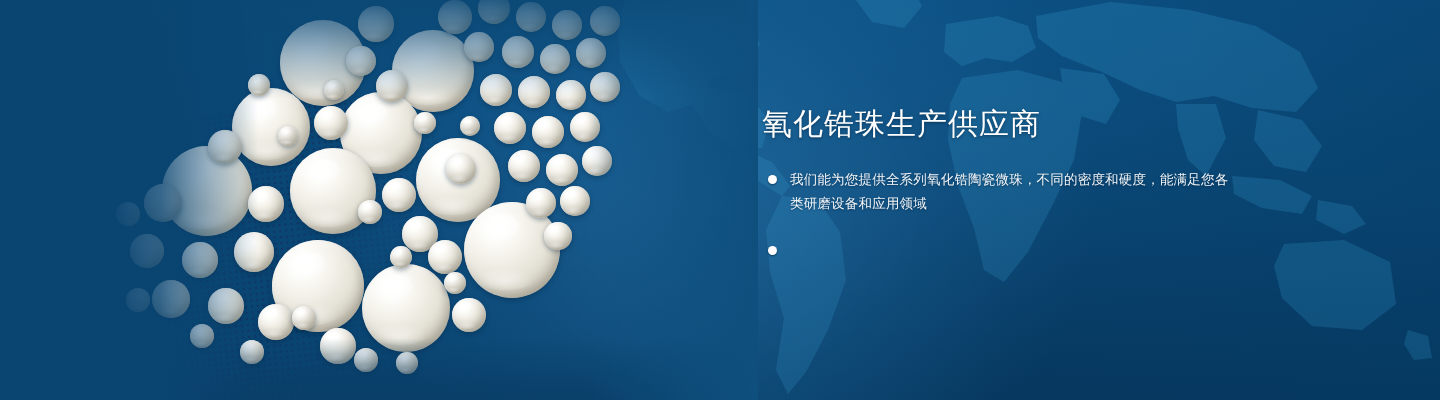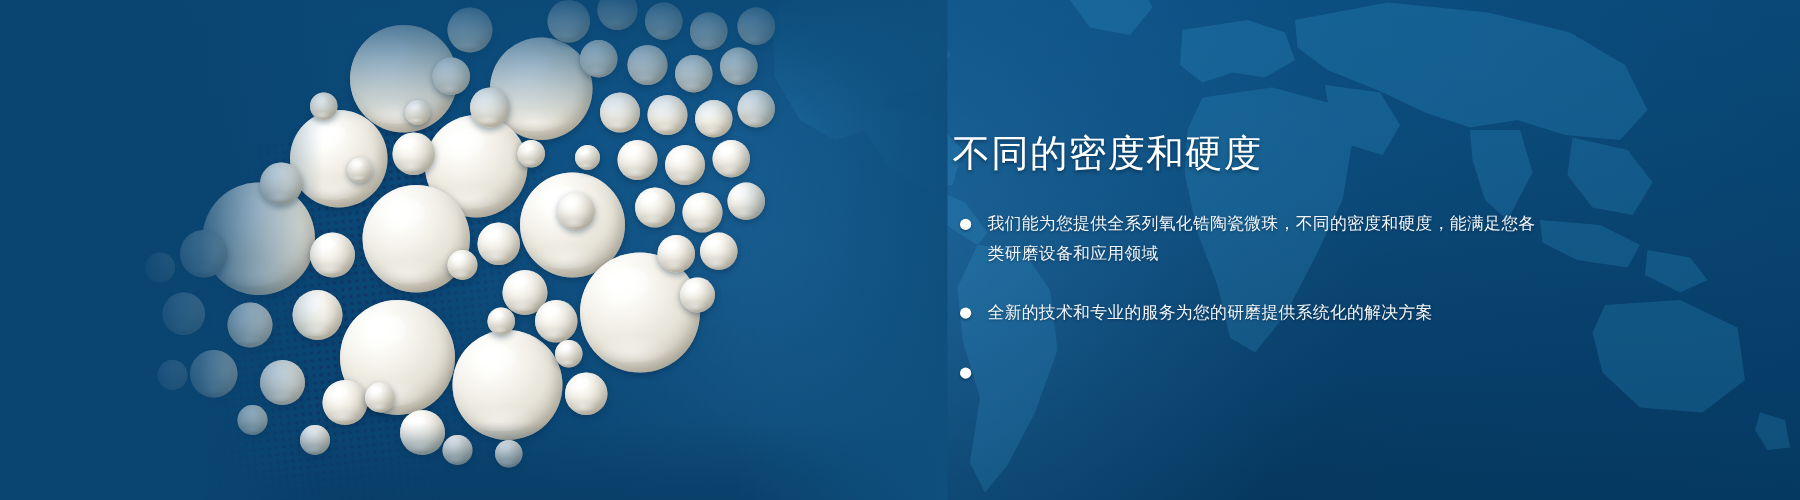--- a/index.html
+++ b/index.html
@@ -256,29 +256,25 @@
       <div class="bead" style="left:8px;top:214px;width:24px;height:24px;"></div>
       <div class="bead" style="left:352px;top:128px;width:20px;height:20px;"></div>
     </div>
     <div class="photo-fade-t"></div>
     <div class="photo-fade-b"></div>
     <div class="photo-fade-l"></div>
     <div class="photo-fade-r"></div>
   </div>
 
   <div class="copy">
-    <div class="headline">不同的密度和硬度</div>
+    <div class="headline">氧化锆珠生产供应商</div>
     <ul class="bullets">
       <li class="bullet">
         <span class="dot"></span>
         <span>我们能为您提供全系列氧化锆陶瓷微珠，不同的密度和硬度，能满足您各类研磨设备和应用领域</span>
       </li>
       <li class="bullet">
         <span class="dot"></span>
-        <span>全新的技术和专业的服务为您的研磨提供系统化的解决方案</span>
-      </li>
-      <li class="bullet">
-        <span class="dot"></span>
       </li>
     </ul>
   </div>
 
 </div>
 
 </body></html>

